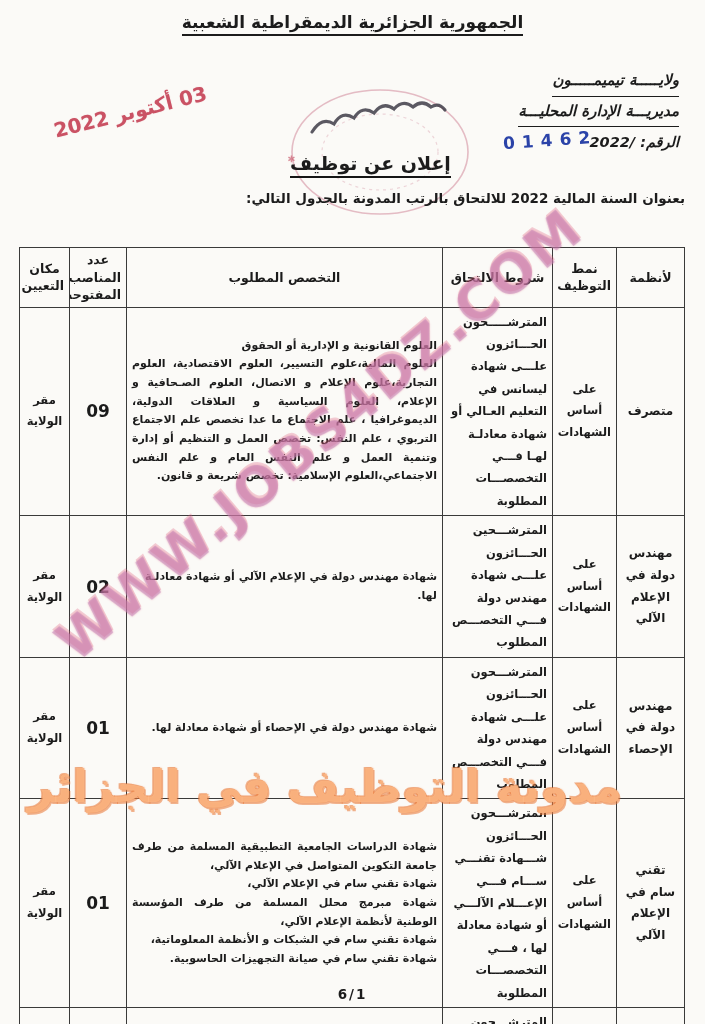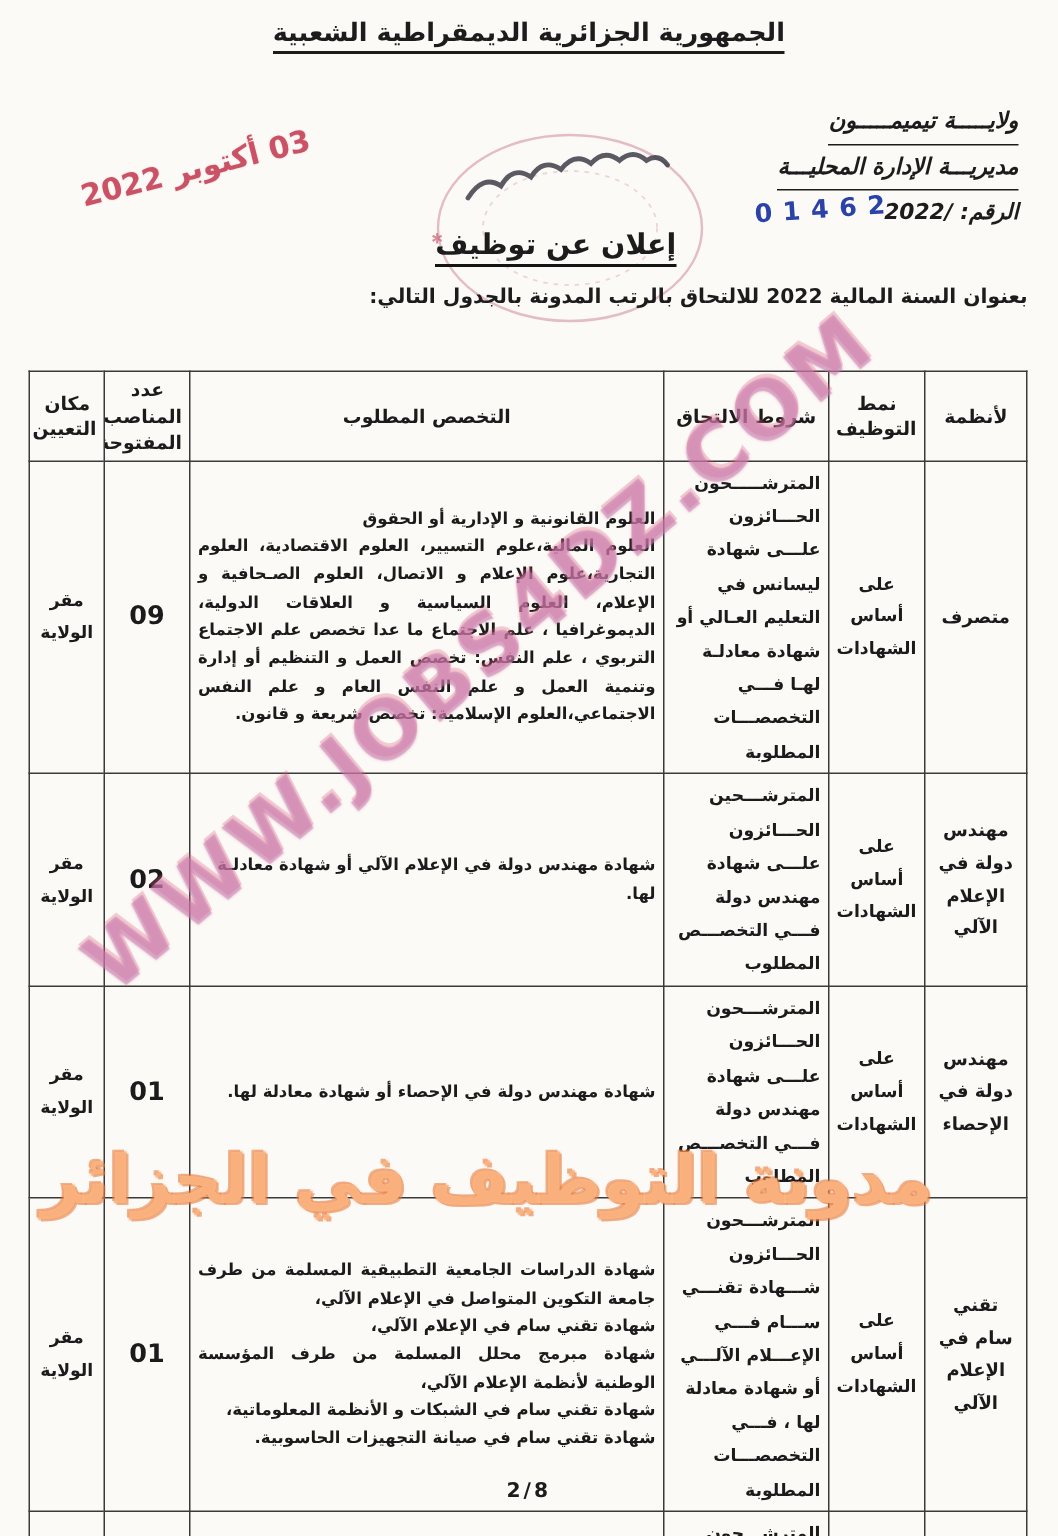--- a/index.html
+++ b/index.html
@@ -201,15 +201,15 @@
         <td class="cell-spec">شهادة الدراسات الجامعية التطبيقية المسلمة من طرف جامعة التكوين المتواصل في المحاسبة أو في المحاسبة و التسيير المالي للمؤسسات أو في المحاسبة و التسيير أو في المحاسبة و المالية،شهادة تقني سام في تسيير المخزونات وفي المحاسبة أو في المحاسبة و التسيير، المحاسبة المالية،شهادة الاقتصاد و القانون.</td>
         <td class="cell-num">02</td>
         <td class="cell-loc">مقر الولاية</td>
       </tr>
     </tbody>
   </table>
 
   <div class="wm-diagonal">WWW.JOBS4DZ.COM</div>
   <div class="wm-bottom">مدونة التوظيف في الجزائر</div>
 
-  <div class="page-number">2/8</div>
+  <div class="page-number">6/1</div>
 
 </div>
 
 </body></html>

